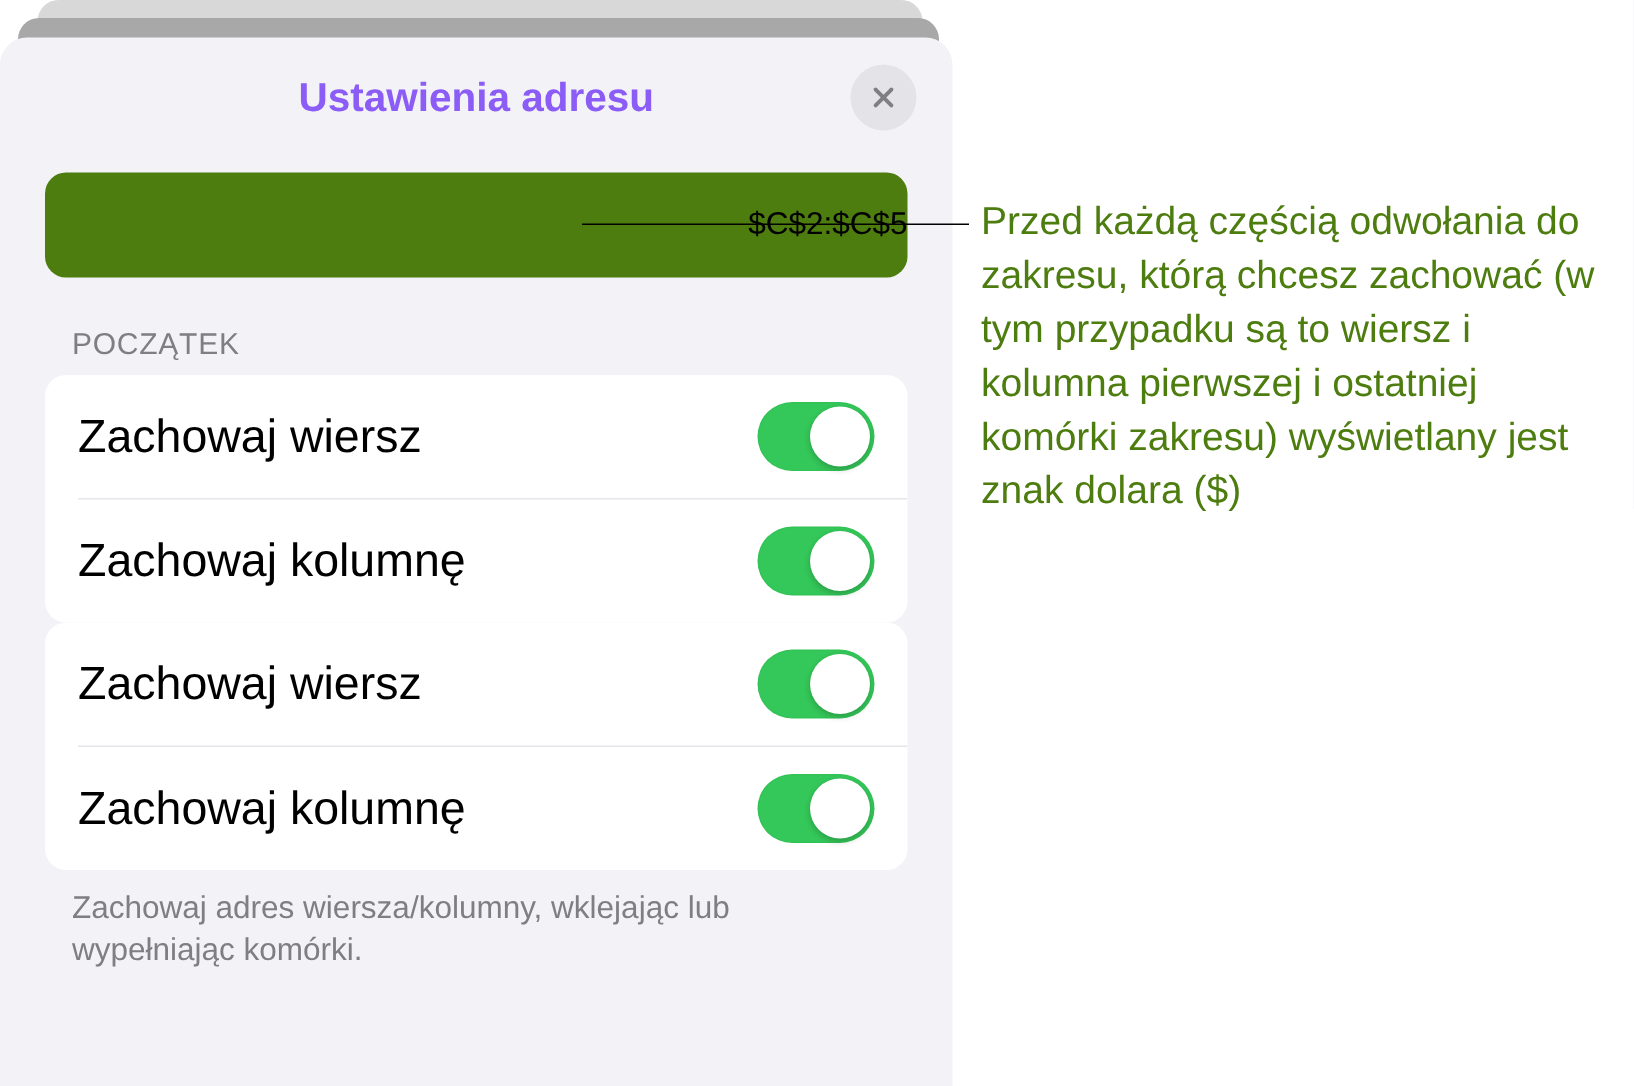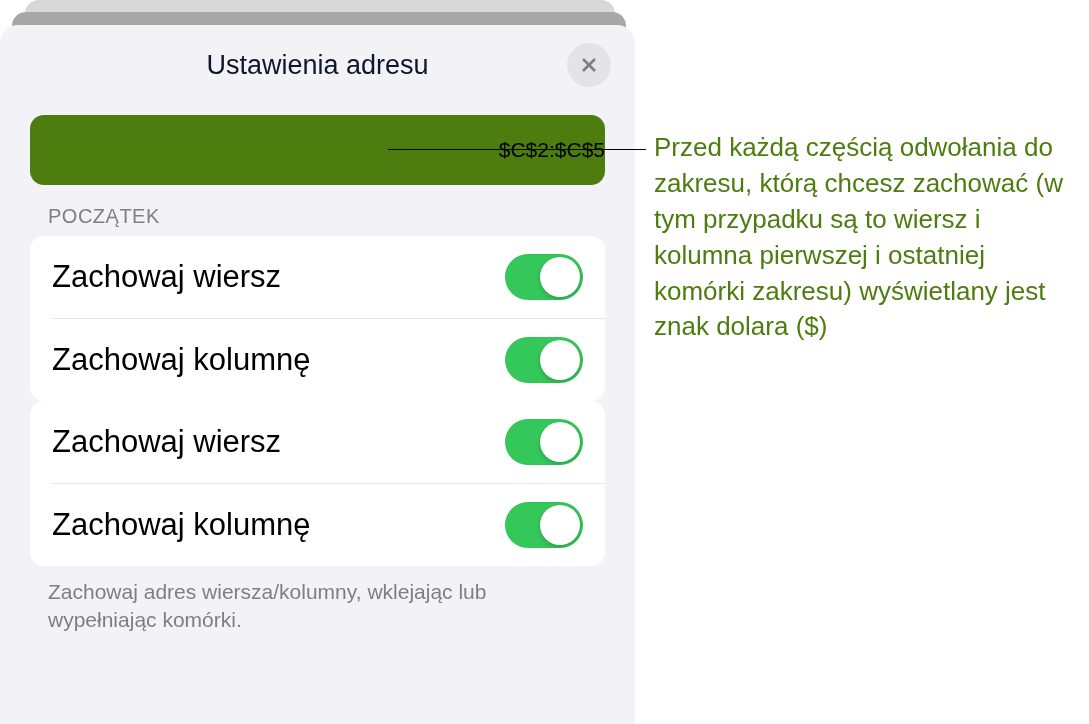--- a/index.html
+++ b/index.html
@@ -51,22 +51,22 @@
     }
     .modal-header {
       position: relative;
       height: 80px;
       display: flex;
       align-items: center;
       justify-content: center;
     }
     .modal-title {
       font-size: 27px;
-      font-weight: 400;
-      color: #0f172a;
+      font-weight: 700;
+      color: #8b5cf6;
     }
     .close-button {
       position: absolute;
       right: 24px;
       top: 50%;
       transform: translateY(-50%);
       width: 44px;
       height: 44px;
       border-radius: 50%;
       background: #e3e3e8;
@@ -85,21 +85,21 @@
       background: #4d7c0f;
       border-radius: 14px;
       display: flex;
       align-items: center;
       justify-content: flex-end;
       font-size: 21px;
       font-weight: 400;
       color: #000;
     }
     .section-header {
-      margin: 20px 48px 8px 48px;
+      margin: 34px 48px 8px 48px;
       font-size: 20px;
       color: #7e7e83;
       letter-spacing: 0.5px;
     }
     .option-group {
       margin: 0 30px;
       background: #fff;
       border-radius: 14px;
       overflow: hidden;
     }

